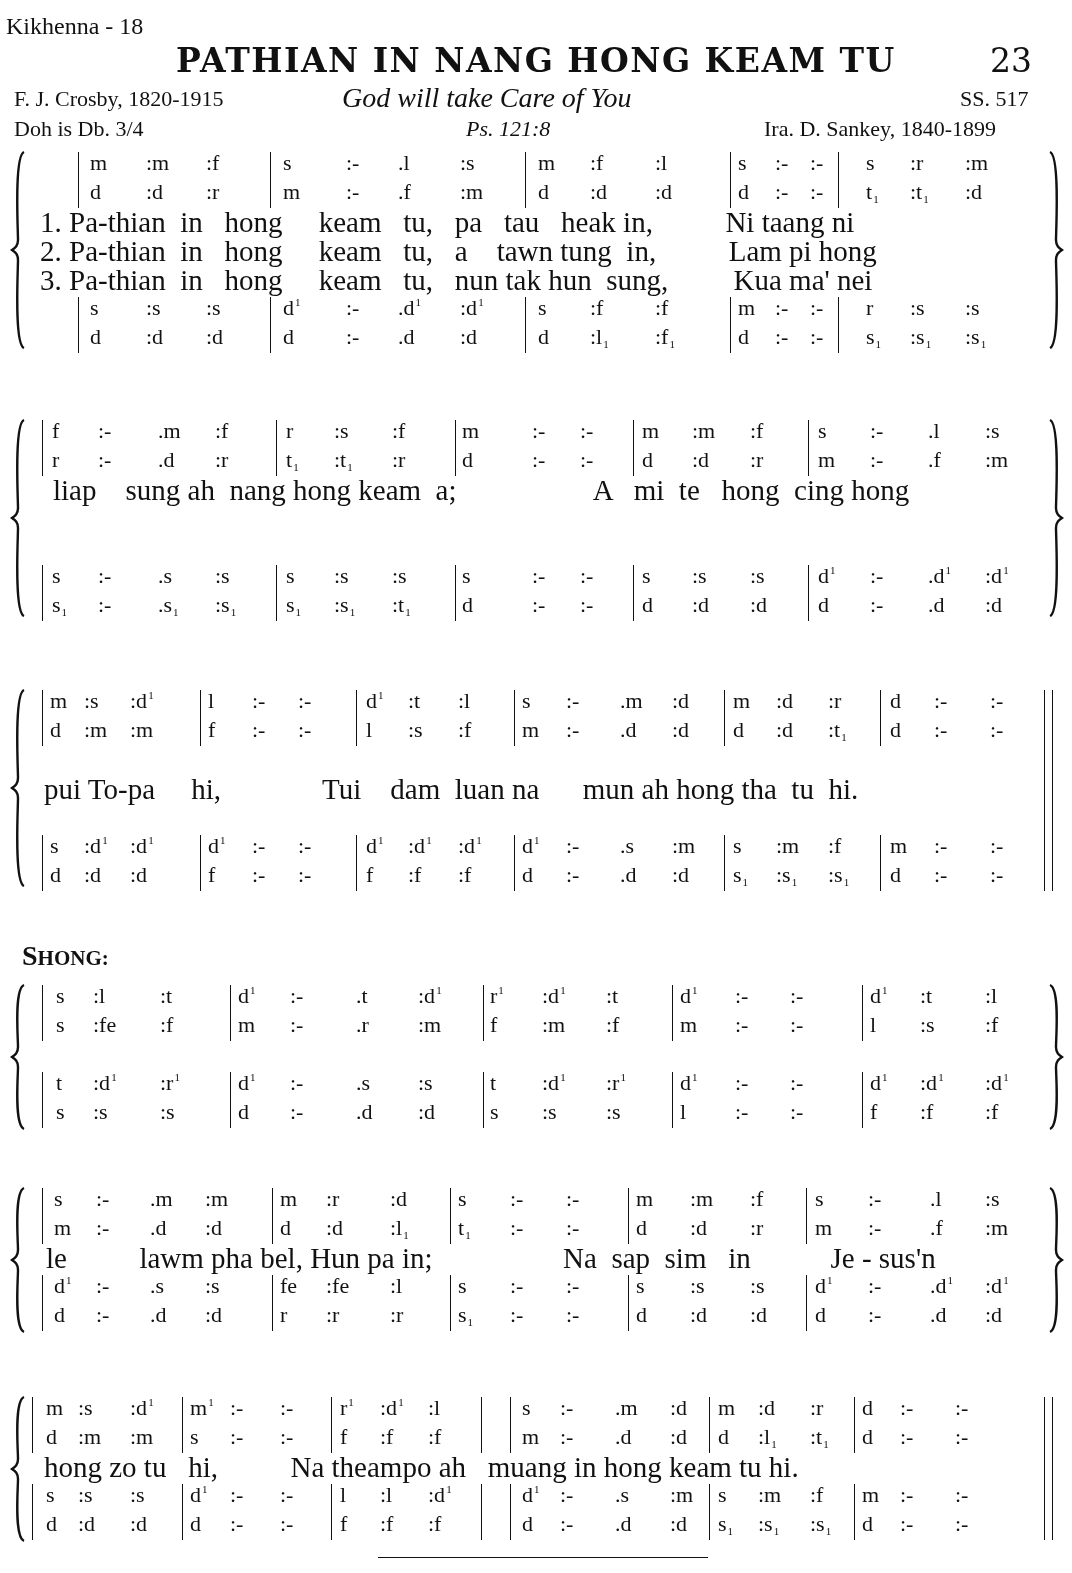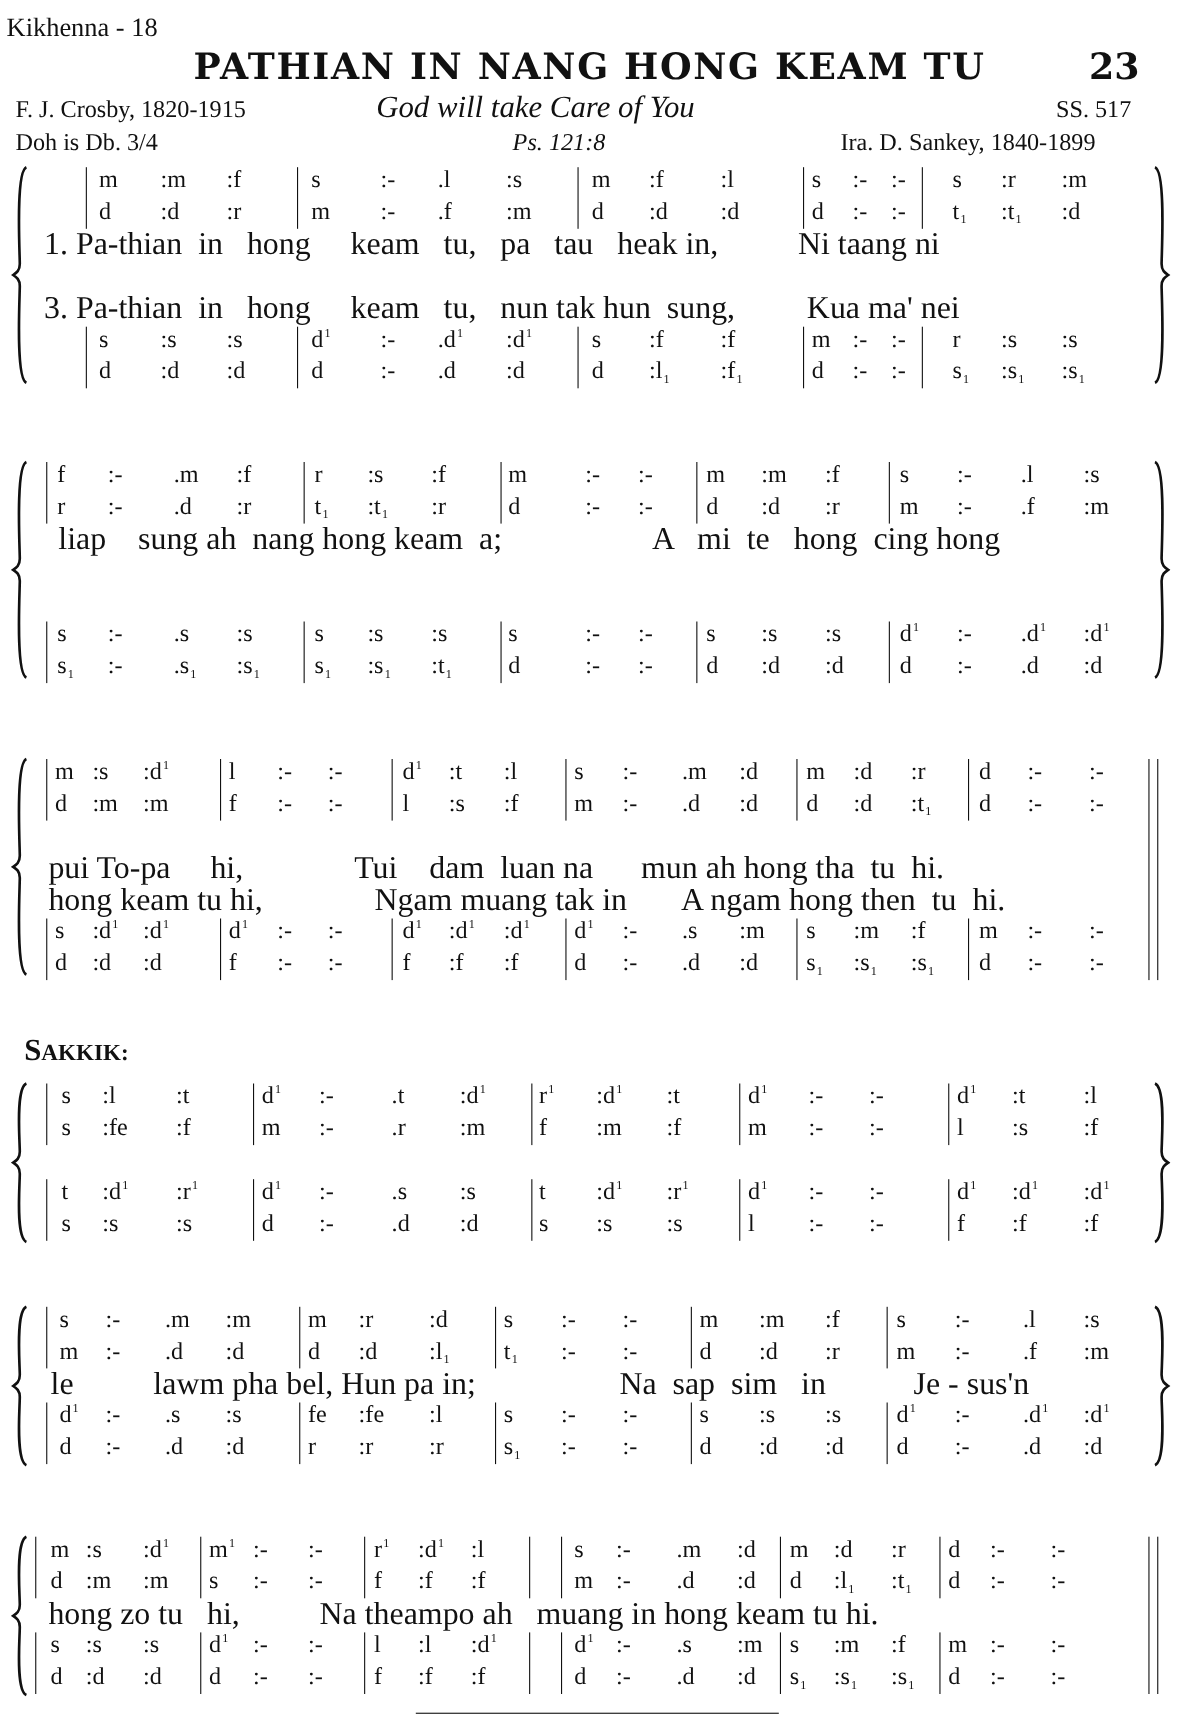--- a/index.html
+++ b/index.html
@@ -2,21 +2,21 @@
 <html><head>
 <meta charset="utf-8">
 <style>
   html,body{margin:0;padding:0;background:#fff;}
   body{width:1072px;height:1573px;position:relative;overflow:hidden;
        font-family:"Liberation Serif","DejaVu Serif",serif;color:#111;}
   .abs{position:absolute;white-space:pre;line-height:1;}
   .book{left:6px;top:14px;font-size:24px;}
   .title{left:176px;top:44px;font-size:33px;font-weight:bold;letter-spacing:1.5px;
          font-family:"DejaVu Serif","Liberation Serif",serif;}
-  .num{left:990px;top:44px;font-size:33px;font-weight:bold;
+  .num{left:990px;top:44px;font-size:33px;font-weight:normal;
        font-family:"DejaVu Serif","Liberation Serif",serif;}
   .meta{font-size:22px;}
   .it{font-style:italic;}
   .sub{font-size:28px;font-style:italic;}
   .system{position:absolute;left:0;width:1072px;}
   .brace{position:absolute;font-size:0;}
   .brace svg{display:block;}
   .row{position:absolute;height:26px;}
   .cell{position:absolute;font-size:22px;line-height:1;white-space:pre;}
   .lyr{position:absolute;font-size:29px;line-height:1;white-space:pre;}
@@ -35,21 +35,21 @@
 <div class="abs num">23</div>
 
 <div class="abs meta" style="left:14px;top:88px;">F. J. Crosby, 1820-1915</div>
 <div class="abs sub" style="left:342px;top:84px;">God will take Care of You</div>
 <div class="abs meta" style="left:960px;top:88px;">SS. 517</div>
 
 <div class="abs meta" style="left:14px;top:118px;">Doh is Db. 3/4</div>
 <div class="abs meta it" style="left:466px;top:118px;">Ps. 121:8</div>
 <div class="abs meta" style="left:764px;top:118px;">Ira. D. Sankey, 1840-1899</div>
 
-<div class="sak"><span>S</span><small>AKKIK:</small></div>
+<div class="sak"><span>S</span><small>HONG:</small></div>
 
 <div id="music">
     <div class="system" style="top: 150px; height: 200px;">
       <div class="brace" style="left: 10px; top: 0px;">
         <svg width="18" height="200">
           <path d="M14 2 C4 6 8 80 8 90 C8 96 5 98 2 100 C5 102 8 104 8 110 C8 120 4 194 14 198" fill="none" stroke="#111" stroke-width="2.4"></path>
         </svg>
       </div>
       <div class="brace" style="left: 1046px; top: 0px;">
         <svg width="18" height="200">
@@ -132,20 +132,21 @@
         <span class="cell" style="left: 590px;">:l<span class="subs">1</span></span>
         <span class="cell" style="left: 655px;">:f<span class="subs">1</span></span>
         <span class="cell" style="left: 738px;">d</span>
         <span class="cell" style="left: 775px;">:-</span>
         <span class="cell" style="left: 810px;">:-</span>
         <span class="cell" style="left: 866px;">s<span class="subs">1</span></span>
         <span class="cell" style="left: 910px;">:s<span class="subs">1</span></span>
         <span class="cell" style="left: 965px;">:s<span class="subs">1</span></span>
       </div>
       <div class="lyr" style="left: 40px; top: 58px;">1. Pa-thian  in   hong     keam   tu,   pa   tau   heak in,          Ni taang ni</div>
+      <div class="lyr" style="left: 40px; top: 87px;">2. Pa-thian  in   hong     keam   tu,   a    tawn tung  in,          Lam pi hong</div>
       <div class="lyr" style="left: 40px; top: 116px;">3. Pa-thian  in   hong     keam   tu,   nun tak hun  sung,         Kua ma' nei</div>
     </div>
     <div class="system" style="top: 418px; height: 200px;">
       <div class="brace" style="left: 10px; top: 0px;">
         <svg width="18" height="200">
           <path d="M14 2 C4 6 8 80 8 90 C8 96 5 98 2 100 C5 102 8 104 8 110 C8 120 4 194 14 198" fill="none" stroke="#111" stroke-width="2.4"></path>
         </svg>
       </div>
       <div class="brace" style="left: 1046px; top: 0px;">
         <svg width="18" height="200">
@@ -338,21 +339,20 @@
         <span class="cell" style="left: 620px;">.d</span>
         <span class="cell" style="left: 672px;">:d</span>
         <span class="cell" style="left: 733px;">s<span class="subs">1</span></span>
         <span class="cell" style="left: 776px;">:s<span class="subs">1</span></span>
         <span class="cell" style="left: 828px;">:s<span class="subs">1</span></span>
         <span class="cell" style="left: 890px;">d</span>
         <span class="cell" style="left: 934px;">:-</span>
         <span class="cell" style="left: 990px;">:-</span>
       </div>
       <div class="lyr" style="left: 44px; top: 87px;">pui To-pa     hi,              Tui    dam  luan na      mun ah hong tha  tu  hi.</div>
-      <div class="lyr" style="left: 44px; top: 116px;">hong keam tu hi,              Ngam muang tak in       A ngam hong then  tu  hi.</div>
     </div>
     <div class="system" style="top: 983px; height: 148px;">
       <div class="brace" style="left: 10px; top: 0px;">
         <svg width="18" height="148">
           <path d="M14 2 C4 6 8 54 8 64 C8 70 5 72 2 74 C5 76 8 78 8 84 C8 94 4 142 14 146" fill="none" stroke="#111" stroke-width="2.4"></path>
         </svg>
       </div>
       <div class="brace" style="left: 1046px; top: 0px;">
         <svg width="18" height="148">
           <path d="M4 2 C14 6 10 54 10 64 C10 70 13 72 16 74 C13 76 10 78 10 84 C10 94 14 142 4 146" fill="none" stroke="#111" stroke-width="2.4"></path>

